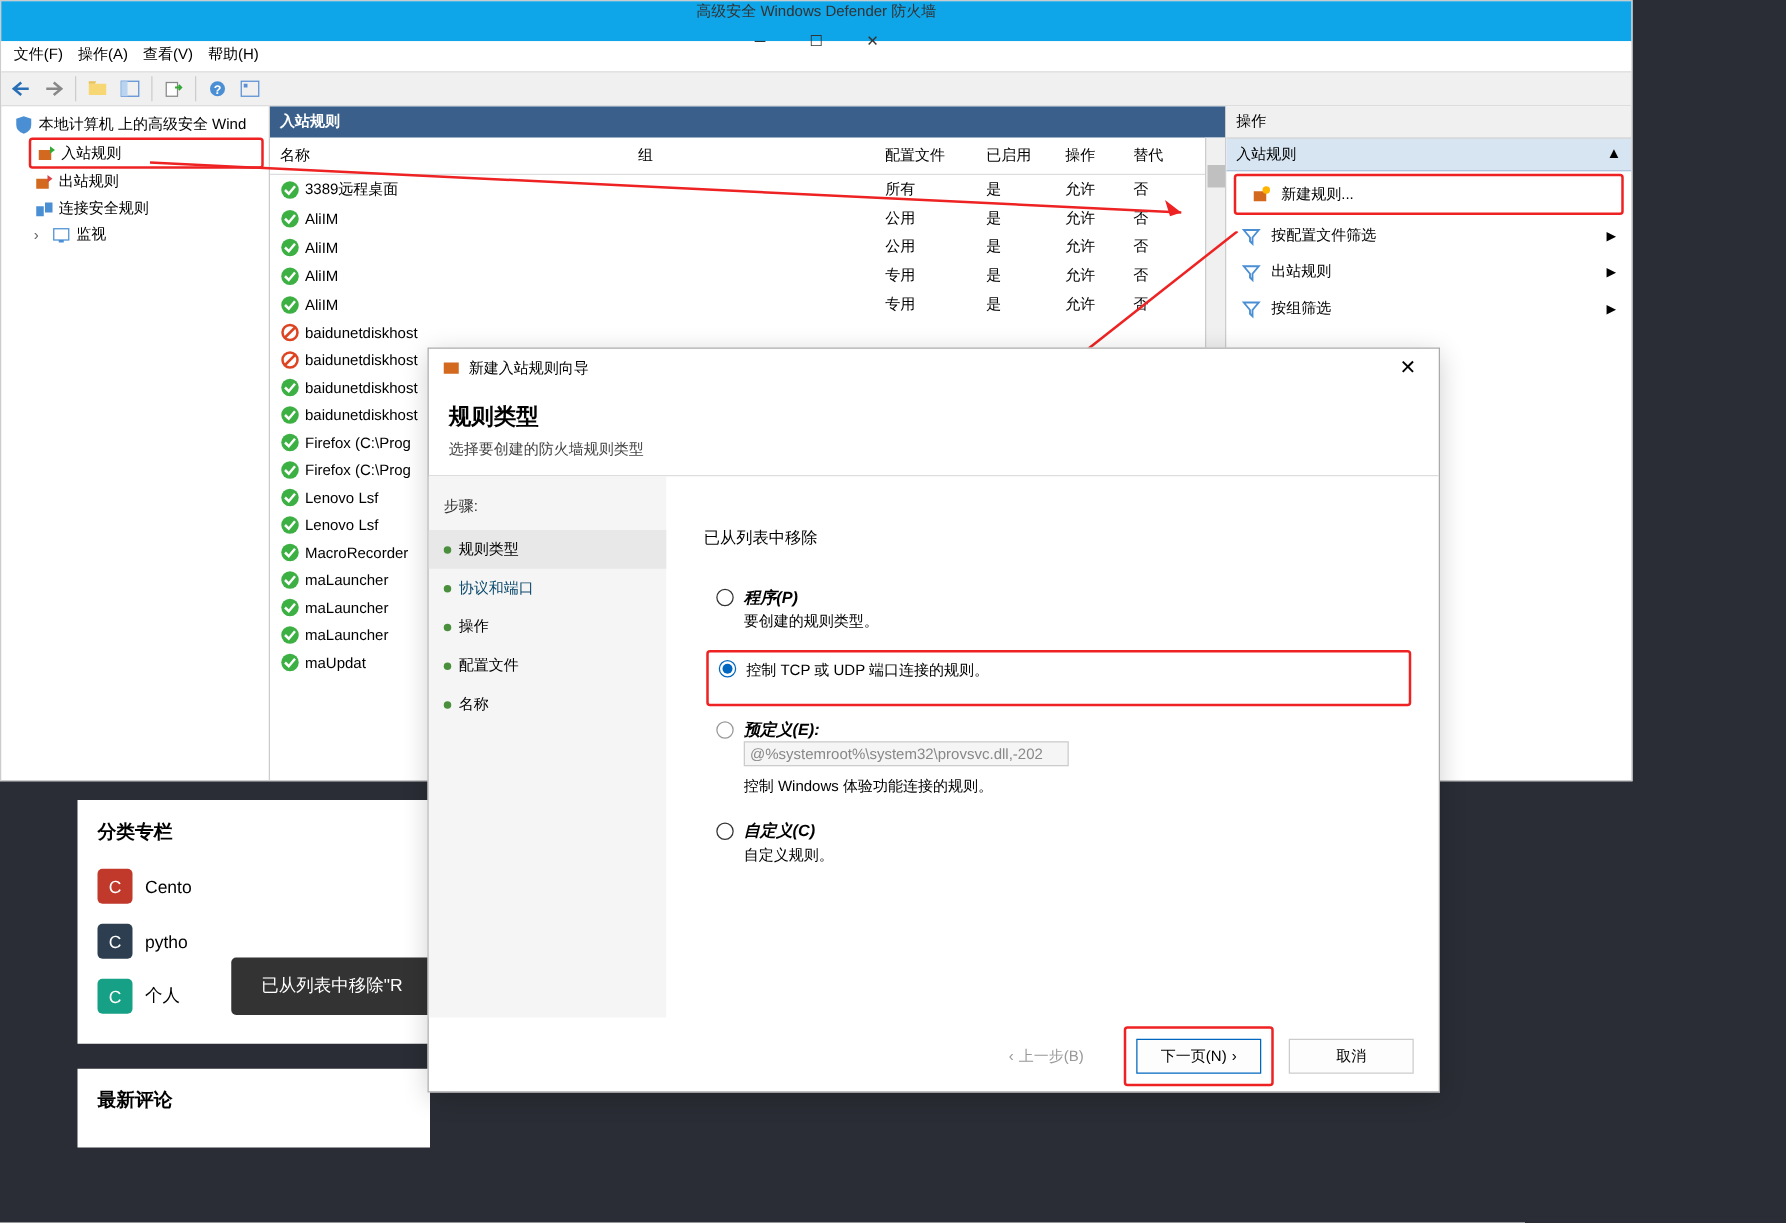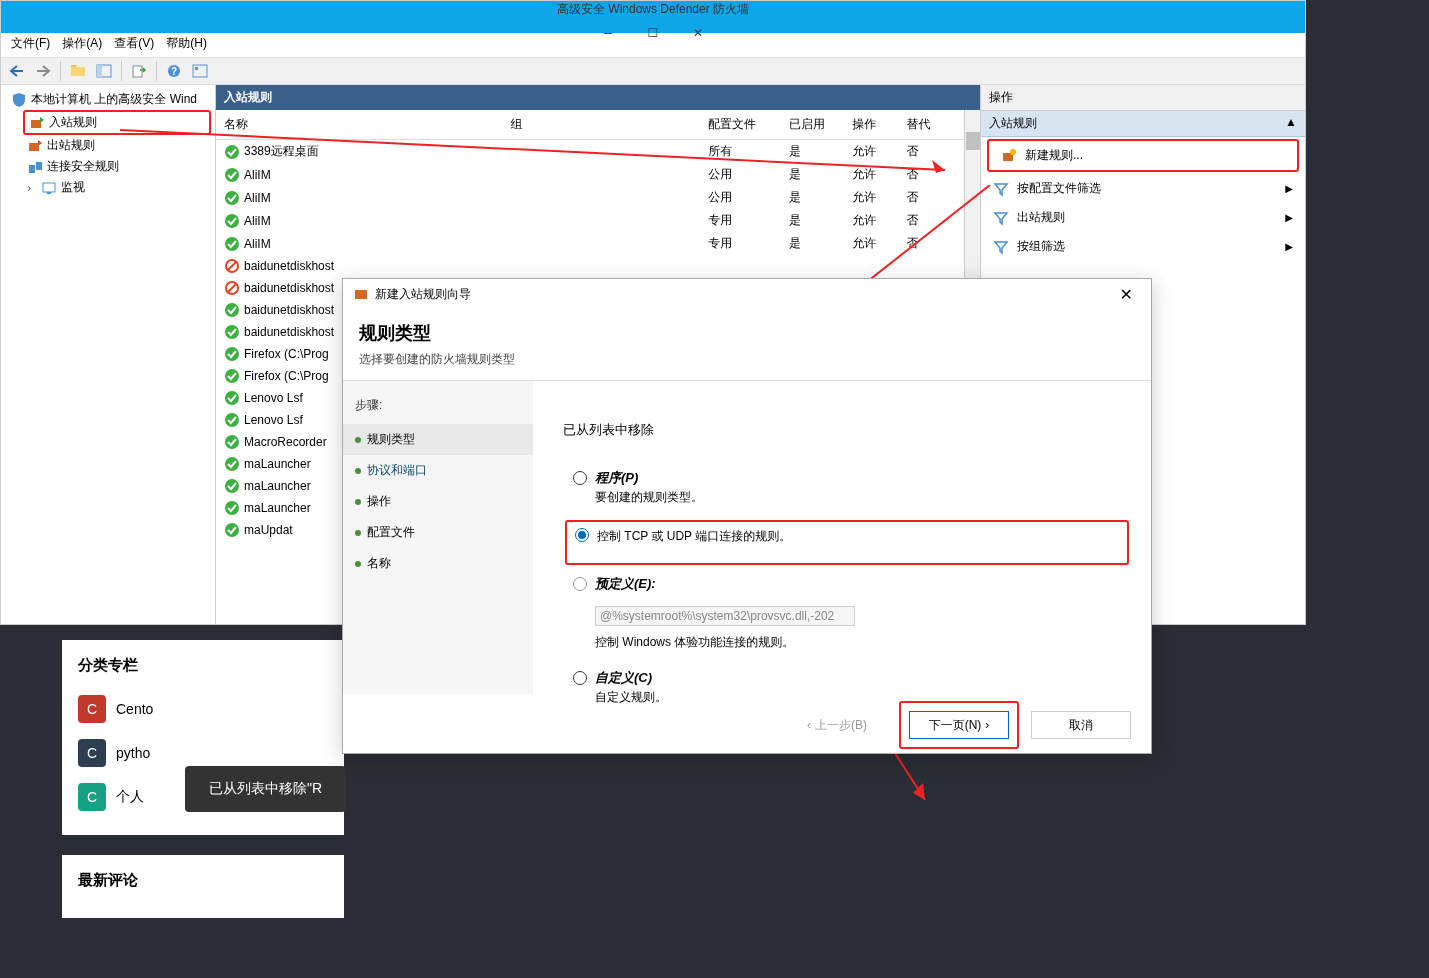--- a/index.html
+++ b/index.html
@@ -42,21 +42,21 @@
     .scroll-v { width: 16px; background: #f0f0f0; border-left: 1px solid #ccc; }
     .scroll-thumb { width: 14px; height: 18px; background: #c0c0c0; margin: 22px 1px 0; }
     
     .actions-pane { width: 325px; border-left: 1px solid #ccc; overflow: hidden; }
     .actions-header { background: #f0f0f0; padding: 4px 8px; font-size: 12px; border-bottom: 1px solid #ccc; display: flex; justify-content: space-between; }
     .actions-section { background: #d7e4f2; padding: 4px 8px; font-size: 12px; border-bottom: 1px solid #b0c4de; display: flex; justify-content: space-between; }
     .action-link { display: flex; align-items: center; padding: 6px 12px; font-size: 12px; gap: 8px; cursor: pointer; }
     .action-arrow { margin-left: auto; font-size: 10px; }
     .new-rule-highlight { border: 2px solid #e22; border-radius: 3px; margin: 2px 6px; }
     
-    .wizard-window { position: absolute; top: 278px; left: 342px; width: 810px; height: 476px; background: #fff; border: 1px solid #aaa; box-shadow: 0 4px 20px rgba(0,0,0,0.2); z-index: 10; }
+    .wizard-window { position: absolute; top: 278px; left: 342px; width: 810px; height: 596px; background: #fff; border: 1px solid #aaa; box-shadow: 0 4px 20px rgba(0,0,0,0.2); z-index: 10; }
     .wizard-titlebar { height: 30px; display: flex; align-items: center; padding: 0 10px; }
     .wizard-title { font-size: 12px; flex: 1; }
     .wizard-close { font-size: 16px; cursor: pointer; padding: 4px 8px; }
     .wizard-header { padding: 12px 16px; }
     .wizard-h1 { font-size: 18px; font-weight: bold; margin-bottom: 6px; }
     .wizard-sub { font-size: 12px; color: #444; }
     .wizard-body { display: flex; height: calc(100% - 160px); border-top: 1px solid #ddd; }
     .wizard-steps { width: 190px; background: #f5f5f5; padding: 16px 0; }
     .steps-label { padding: 0 12px 10px; font-size: 12px; color: #333; }
     .step-item { padding: 7px 12px; font-size: 12px; display: flex; align-items: center; gap: 6px; cursor: pointer; }
@@ -537,21 +537,21 @@
             <div class="radio-circle selected"></div>
             <div class="radio-content">
               <div class="radio-desc">控制 TCP 或 UDP 端口连接的规则。</div>
             </div>
           </div>
         </div>
         <div class="radio-item">
           <div class="radio-circle disabled"></div>
           <div class="radio-content">
             <div class="radio-label"><span>预定义(E):</span></div>
-            <div style="margin-top:13px;"><input class="radio-select" disabled="" value="@%systemroot%\system32\provsvc.dll,-202" style=""></div>
+            <div style="margin-top:0;"><input class="radio-select" disabled="" value="@%systemroot%\system32\provsvc.dll,-202" style=""></div>
             <div class="radio-desc">控制 Windows 体验功能连接的规则。</div>
           </div>
         </div>
         <div class="radio-item">
           <div class="radio-circle"></div>
           <div class="radio-content">
             <div class="radio-label"><span>自定义(C)</span></div>
             <div class="radio-desc">自定义规则。</div>
           </div>
         </div>

